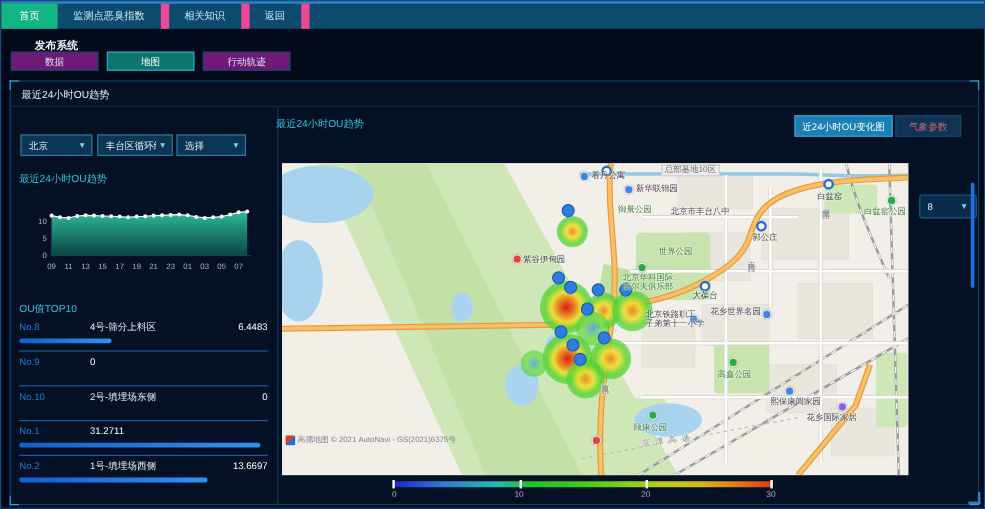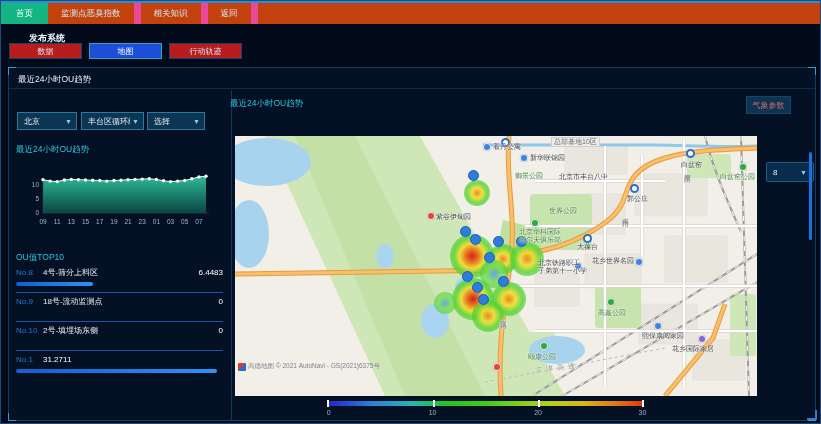--- a/index.html
+++ b/index.html
@@ -6,29 +6,29 @@
   body { background:#000; font-family:"Liberation Sans", sans-serif; }
   .screen { position:relative; width:821px; height:424px; background:#030b1a; border:1px solid #1d4a78; overflow:hidden; }
 
   
   .hdr { position:absolute; left:0; top:0; width:100%; height:23px; display:flex; }
   .hdr-left { position:relative; width:232px; height:100%; background:linear-gradient(#121c30,#0a1426); display:flex; align-items:center; padding-left:7px; }
   .hdr-left::after { content:''; position:absolute; right:2px; top:0; height:100%; width:10px; background:#1fb6d4; transform:skewX(-28deg); opacity:.85; }
   .logo { width:14px; height:14px; background:#d8332a; border-radius:2px; margin-right:5px; position:relative; flex:0 0 auto; }
   .logo::after { content:''; position:absolute; left:3px; top:3px; width:8px; height:6px; background:#fff; border-radius:1px; }
   .hdr-title { color:#f2f6fa; font-size:10.5px; font-weight:bold; white-space:nowrap; letter-spacing:.3px; }
-  .hdr-right { flex:1; background:#c2410c; border-top:2px solid #2b8fd8; display:flex; align-items:stretch; }
+  .hdr-right { flex:1; background:#0c4a6e; border-top:2px solid #2b8fd8; display:flex; align-items:stretch; }
   .nav-item { display:flex; align-items:center; padding:0 13px; font-size:8.5px; color:#cfeaf6; border-right:7px solid #ec4899; cursor:pointer; }
   .nav-item.active { background:#13b583; color:#fff; border-right:none; padding:0 15px; }
 
   
   .publish-label { position:absolute; left:28px; top:31px; color:#eef4fa; font-size:9px; font-weight:bold; }
   .pub-tabs { position:absolute; left:8px; top:42px; display:flex; gap:7px; }
-  .pub-tab { width:73px; height:16px; background:#b91c1c; border:1px solid #14456b; color:#d5e7f2; font-size:8px; display:flex; align-items:center; justify-content:center; cursor:pointer; }
-  .pub-tab.active { background:#1d4ed8; border-color:#2fa3c8; color:#fff; }
+  .pub-tab { width:73px; height:16px; background:#701a75; border:1px solid #14456b; color:#d5e7f2; font-size:8px; display:flex; align-items:center; justify-content:center; cursor:pointer; }
+  .pub-tab.active { background:#0f766e; border-color:#2fa3c8; color:#fff; }
 
   
   .panel { position:absolute; left:7px; top:66px; width:808px; height:354px; border:1px solid #0f3f63; background:#041124; }
   .corner { position:absolute; width:8px; height:8px; border:1px solid #2fa0d0; }
   .c-tl { left:-1px; top:-1px; border-right:none; border-bottom:none; }
   .c-tr { right:-1px; top:-1px; border-left:none; border-bottom:none; }
   .c-bl { left:-1px; bottom:-1px; border-right:none; border-top:none; }
   .c-br { right:-1px; bottom:-1px; border-left:none; border-top:none; }
   .panel-head { position:absolute; left:0; top:0; width:100%; height:21px; border-bottom:1px solid #0b2d4a; }
   .panel-title { position:absolute; left:9px; top:6px; color:#e8f1f8; font-size:8.5px; }
@@ -39,32 +39,32 @@
   .sel .sel-val { flex:1; overflow:hidden; white-space:nowrap; }
   .sel .chev { color:#79d2e6; font-size:7px; margin-left:2px; }
   .teal-label { color:#2cc3da; font-size:8.5px; }
   .lc-trend { position:absolute; left:6px; top:54px; }
   #trend-chart { position:absolute; left:0; top:67px; }
   #trend-chart text.ax { font-size:6.5px; fill:#9fb6c9; font-family:"Liberation Sans",sans-serif; }
   .lc-top-title { position:absolute; left:6px; top:162px; }
   .rows { position:absolute; left:6px; right:8px; top:174px; }
   .rank-row { height:29px; position:relative; border-bottom:1px solid #1d56a8; }
   .rank-row:last-child { border-bottom:none; }
-  .rr-top { display:flex; align-items:baseline; padding-top:4px; font-size:8px; line-height:10px; }
+  .rr-top { display:flex; align-items:baseline; padding-top:4px; font-size:8px; line-height:10px;gap:32px; }
   .rr-rank { color:#1f78d8; width:27px; flex:0 0 auto; }
   .rr-name { color:#e8eef5; flex:1; }
   .rr-value { color:#fff; }
   .rr-track { margin-top:4px; height:4px; }
   .rr-bar { height:4px; background:linear-gradient(90deg,#0f5fd0,#2f93f5); border-radius:2px; }
 
   
   .map-trend-label { position:absolute; left:221px; top:30px; }
   .btn { position:absolute; height:18px; font-size:8px; display:flex; align-items:center; justify-content:center; cursor:pointer; border:1px solid transparent; }
   .btn-change { left:653px; top:28px; width:82px; background:#1b7fb5; color:#fff; border-color:#2fa3c8; }
-  .btn-weather { left:737px; top:28px; width:45px; background:#0e3353; color:#c16a6a; border-color:#14456b;font-family:Liberation Serif, serif; }
+  .btn-weather { left:737px; top:28px; width:55px; background:#0e3353; color:#c16a6a; border-color:#14456b;font-family:Liberation Serif, serif; }
   .hour-select { position:absolute; left:757px; top:94px; width:48px; height:20px; background:#0a2c4c; border:1px solid #1b5d86; border-radius:2px; color:#e6f2f8; font-size:8px; display:flex; align-items:center; padding:0 6px; cursor:pointer; }
   .hour-select .chev { margin-left:auto; color:#79d2e6; font-size:7px; }
   .right-scroll { position:absolute; left:800px; top:84px; width:3px; height:88px; background:#1e6fe0; border-radius:2px; }
 
   
   .map { position:absolute; left:226px; top:68px; width:522px; height:260px; background:#f2efe8; overflow:hidden; cursor:grab; }
   .hb { position:absolute; border-radius:50%; }
   .hb.h { background:radial-gradient(circle, rgba(210,25,18,.96) 0%, rgba(235,120,25,.95) 22%, rgba(238,222,45,.9) 40%, rgba(90,212,50,.85) 58%, rgba(62,202,62,.55) 78%, rgba(62,202,62,0) 100%); }
   .hb.m { background:radial-gradient(circle, rgba(236,132,30,.95) 0%, rgba(240,222,50,.9) 28%, rgba(92,212,52,.85) 55%, rgba(62,202,62,.55) 78%, rgba(62,202,62,0) 100%); }
   .hb.l { background:radial-gradient(circle, rgba(85,165,230,.9) 0%, rgba(125,222,82,.85) 40%, rgba(62,202,62,.55) 75%, rgba(62,202,62,0) 100%); }
@@ -195,21 +195,20 @@
             <span class="rr-name">4号-筛分上料区</span>
             <span class="rr-value">6.4483</span>
           </div>
           <div class="rr-track">
               <div class="rr-bar" style="width: 37%;"></div>
             </div>
         </div>
         <div class="rank-row">
           <div class="rr-top">
             <span class="rr-rank">No.9</span>
-            <span class="rr-name">18号-流动监测点</span>
             <span class="rr-value">0</span>
           </div>
           <div class="rr-track">
               <div class="rr-bar" style="width: 0%;"></div>
             </div>
         </div>
         <div class="rank-row">
           <div class="rr-top">
             <span class="rr-rank">No.10</span>
             <span class="rr-name">2号-填埋场东侧</span>
@@ -221,24 +220,35 @@
         </div>
         <div class="rank-row">
           <div class="rr-top">
             <span class="rr-rank">No.1</span>
             <span class="rr-value">31.2711</span>
           </div>
           <div class="rr-track">
               <div class="rr-bar" style="width: 97%;"></div>
             </div>
         </div>
+        <div class="rank-row">
+          <div class="rr-top">
+            <span class="rr-rank">No.2</span>
+            <span class="rr-name">1号-填埋场西侧</span>
+            <span class="rr-value">13.6697</span>
+          </div>
+          <div class="rr-track">
+              <div class="rr-bar" style="width: 76%;"></div>
+            </div>
+        </div>
       </div>
     </div>
 
     <div class="teal-label map-trend-label">最近24小时OU趋势</div>
+    <div class="btn btn-change">近24小时OU变化图</div>
     <div class="btn btn-weather">气象参数</div>
     <div class="hour-select">
       <span>8</span>
       <span class="chev">▼</span>
     </div>
     <div class="right-scroll"></div>
 
     <div class="map">
       <svg width="522" height="260" viewBox="0 0 522 260">
         <rect width="522" height="260" fill="#f2efe8"></rect>

